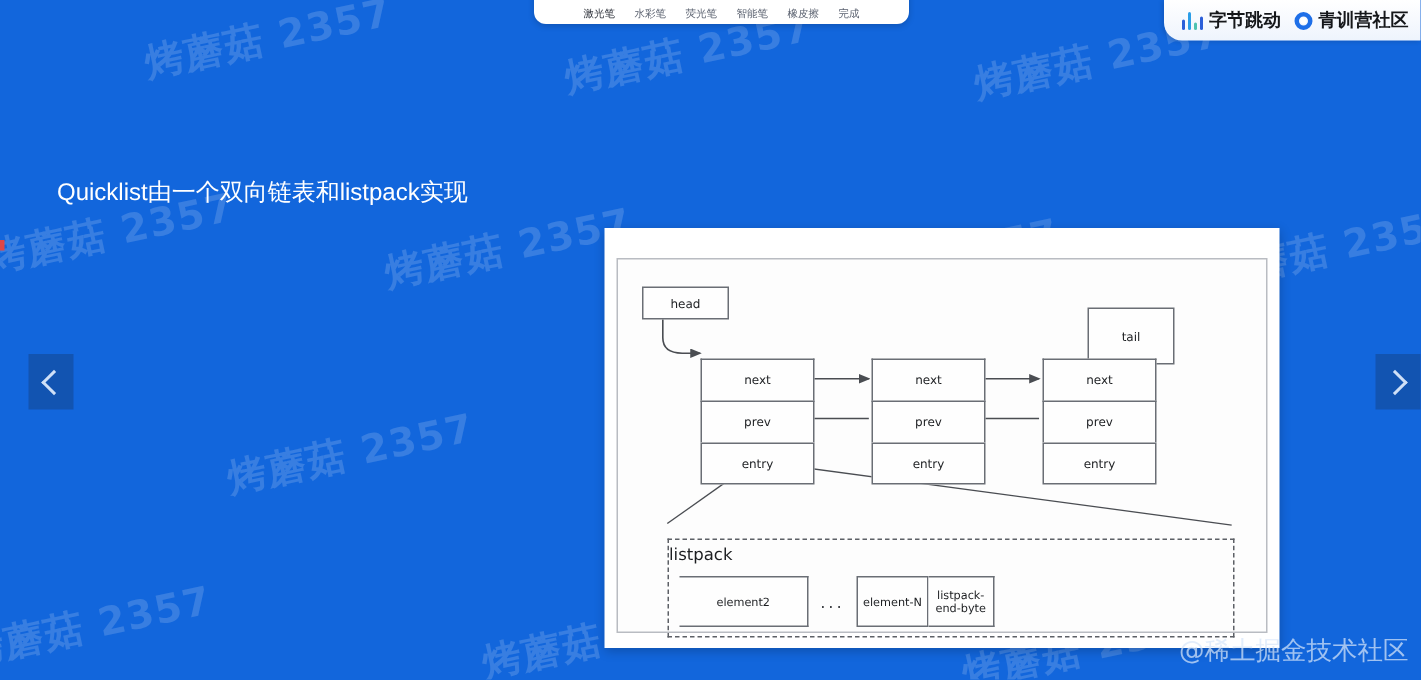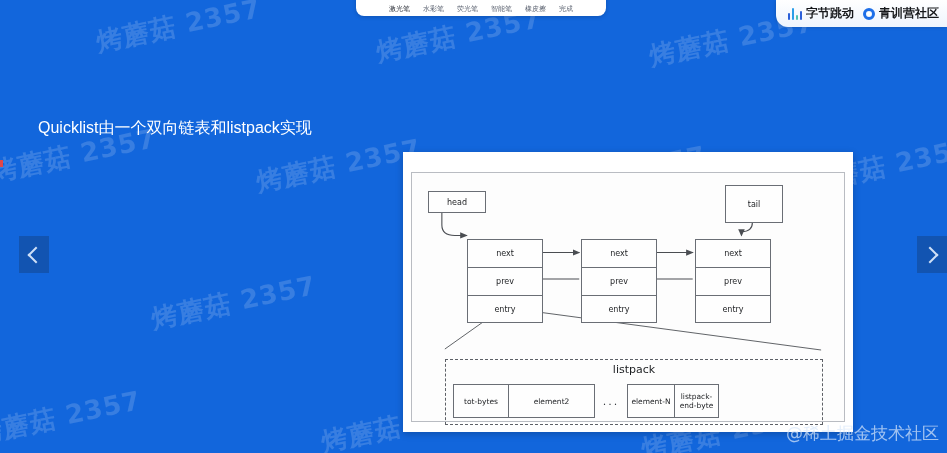--- a/index.html
+++ b/index.html
@@ -146,21 +146,21 @@
     font-family:"DejaVu Sans",sans-serif;
   }
   .node .cell:last-child{border-bottom:1px solid #6a6e75;}
 
   #listpack-group{
     position:absolute;left:33px;top:186px;width:378px;height:66px;
     border:1px dashed #5d6066;
     box-sizing:border-box;
   }
   #listpack-title{
-    position:absolute;left:0;right:0;top:3px;text-align:center;
+    position:absolute;left:0;right:0;top:3px;
     font-size:11px;color:#1c1e21;
     font-family:"DejaVu Sans",sans-serif;
   }
   #listpack-cells{
     position:absolute;left:7px;top:24px;right:7px;height:34px;
     display:flex;align-items:stretch;
   }
   #listpack-cells .lpcell{
     border:1px solid #6a6e75;
     border-left:none;
@@ -240,21 +240,21 @@
         <line x1="168" y1="112" x2="122" y2="112" stroke="#4a4d52" stroke-width="1.1" marker-end="url(#arrow)"></line>
 
         <line x1="282" y1="112" x2="236" y2="112" stroke="#4a4d52" stroke-width="1.1" marker-end="url(#arrow)"></line>
 
         <line x1="88" y1="145" x2="33" y2="186" stroke="#4a4d52" stroke-width="0.9"></line>
         <line x1="92" y1="142" x2="411" y2="187" stroke="#4a4d52" stroke-width="0.9"></line>
         <path d="M86,152 L90,140 L96,148" fill="none" stroke="#4a4d52" stroke-width="1.1"></path>
       </svg>
 
       <div class="dg-box" id="head-box" style="left:16px;top:18px;width:58px;height:22px;">head</div>
-      <div class="dg-box" id="tail-box" style="left:313px;top:12px;width:58px;height:38px;">tail</div>
+      <div class="dg-box" id="tail-box" style="left:313px;top:32px;width:58px;height:38px;">tail</div>
 
       <div class="node" style="left:55px;top:66px;">
         <div class="cell">next</div>
         <div class="cell">prev</div>
         <div class="cell">entry</div>
       </div>
 
       <div class="node" style="left:169px;top:66px;">
         <div class="cell">next</div>
         <div class="cell">prev</div>
@@ -263,21 +263,20 @@
 
       <div class="node" style="left:283px;top:66px;">
         <div class="cell">next</div>
         <div class="cell">prev</div>
         <div class="cell">entry</div>
       </div>
 
       <div id="listpack-group">
         <div id="listpack-title">listpack</div>
         <div id="listpack-cells">
-            <div class="lpcell first" style="width: 56px; flex: 0 0 56px;">tot-bytes</div>
             <div class="lpcell" style="width: 86px; flex: 0 0 86px;">element2</div>
             <div class="lpcell gap first" style="width: 32px; flex: 0 0 32px; border: none;">...</div>
             <div class="lpcell" style="width: 48px; flex: 0 0 48px; border-left: 1px solid rgb(106, 110, 117);">element-N</div>
             <div class="lpcell" style="width: 44px; flex: 0 0 44px;">listpack-end-byte</div>
           </div>
       </div>
 
     </div>
   </div>
 

